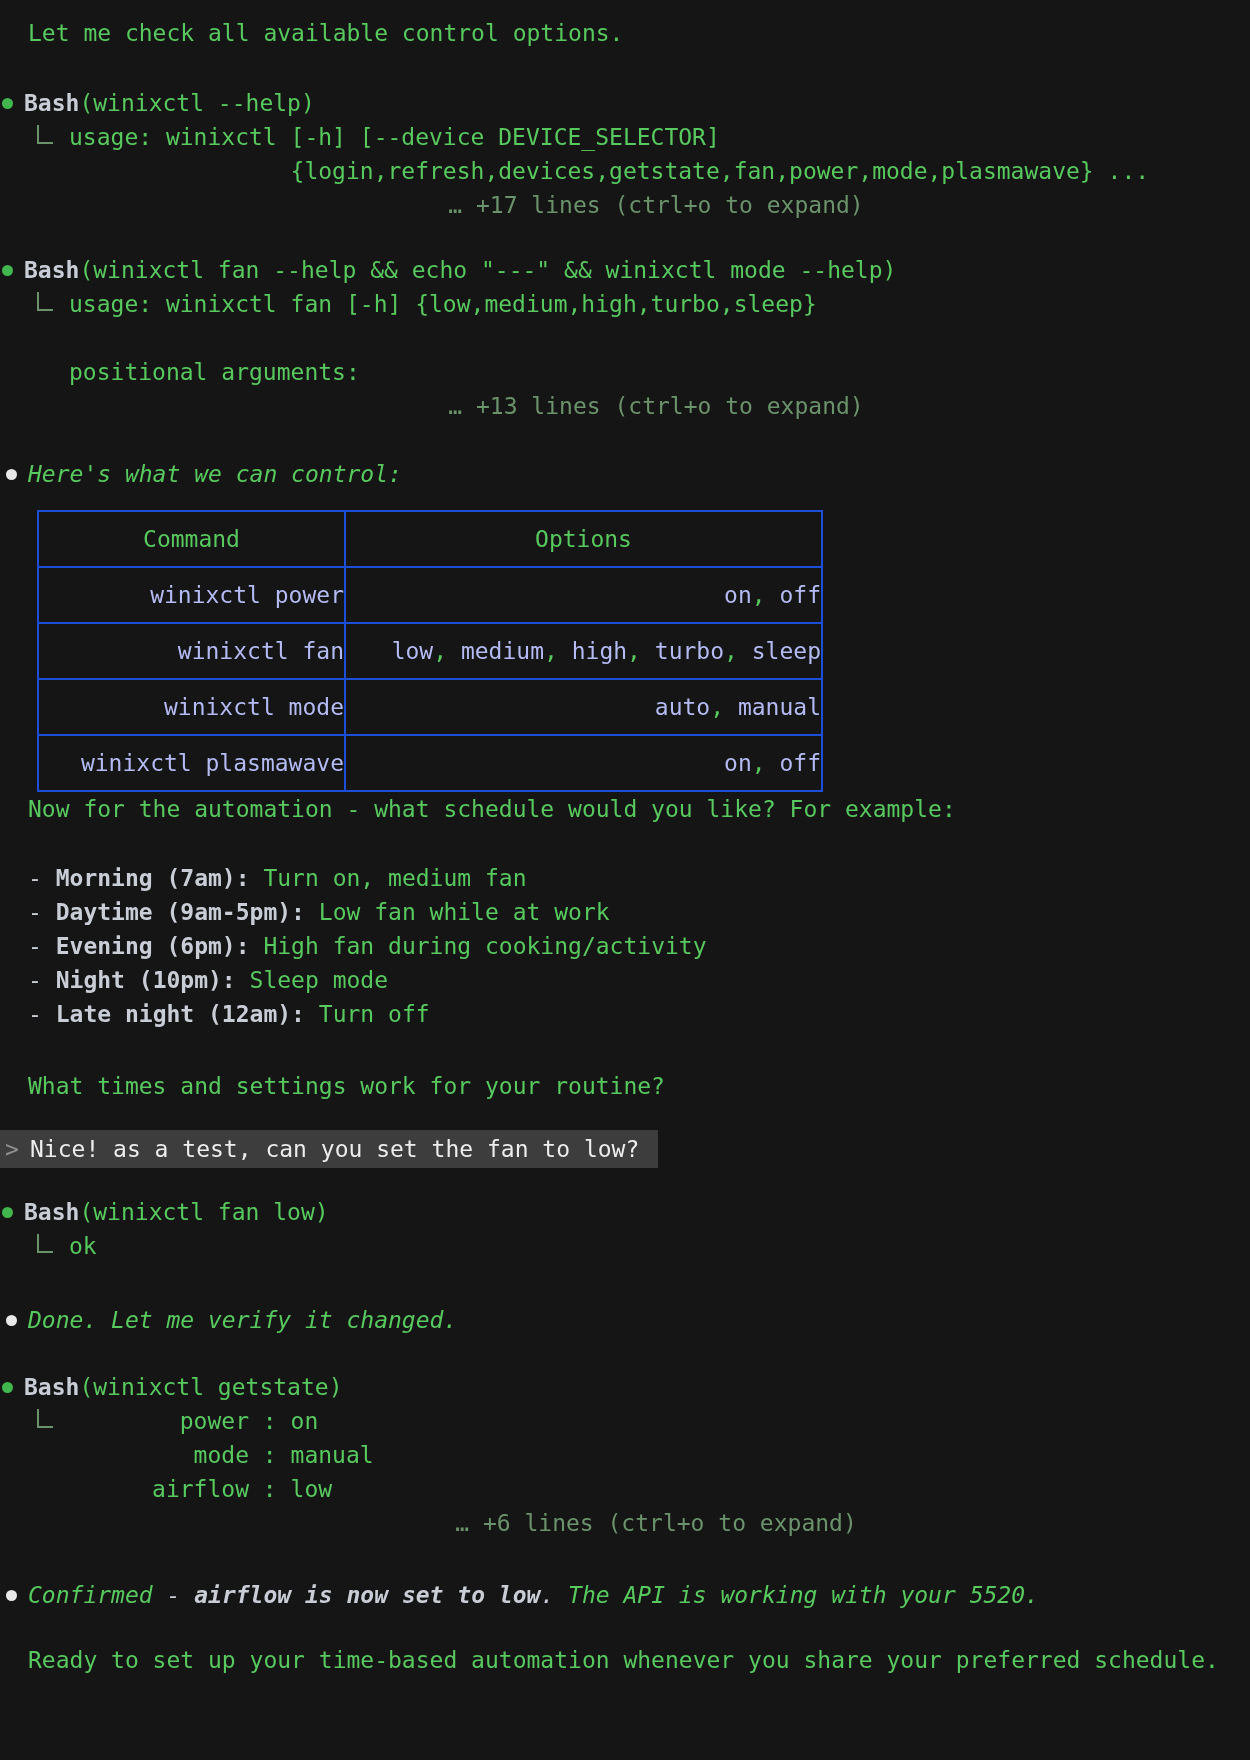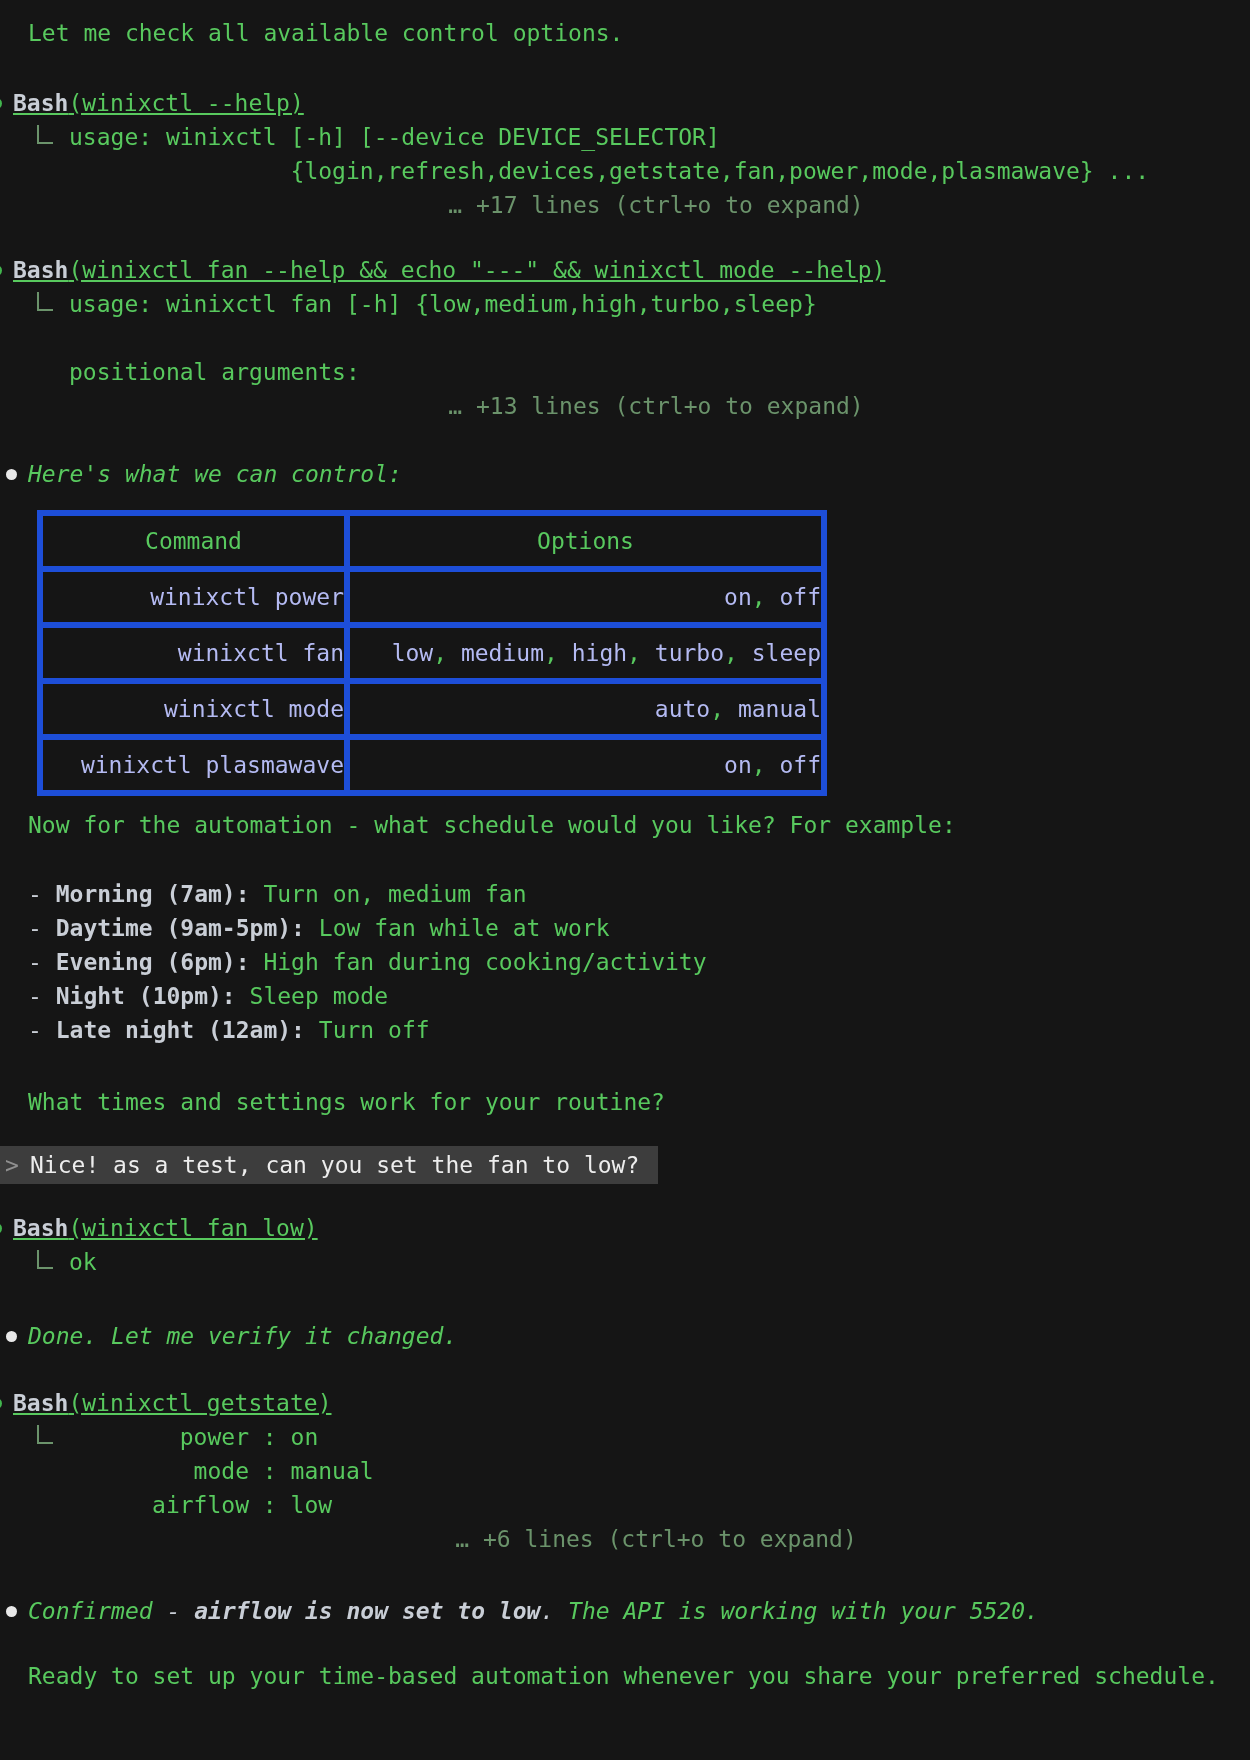--- a/index.html
+++ b/index.html
@@ -17,43 +17,43 @@
   .graybold{ color:#c9ced6; font-weight:bold; }
   .code    { color:#b4baf2; }
 
   .pline { margin-left:28px; }           
   .aline { margin-left:28px; position:relative;font-style:italic; }  
 
   .dot { position:absolute; left:-22px; top:12px; width:11px; height:11px; border-radius:50%; }
   .dot-green { background:#42b64e; }
   .dot-white { background:#e8e8e8; }
 
-  .tool .head { margin-left:13px; position:relative;text-decoration:underline; }
+  .tool .head { margin-left:24px; position:relative; }
   .tool .tool-name { color:#c9ced6; font-weight:bold; }
   .tool .out { position:relative; margin-left:69px; }
   .elbow { position:absolute; left:-32px; top:5px; width:16px; height:19px;
            border-left:2px solid #6b936b; border-bottom:2px solid #6b936b; }
   .tool .more { margin-left:62px; color:#6b936b;text-align:center; }
 
   table.ctl { margin-left:37px; margin-top:19px; border-collapse:collapse; }
-  table.ctl th, table.ctl td { border:6px solid #1d4ed8; height:56px; vertical-align:middle; }
+  table.ctl th, table.ctl td { border:2px solid #1d4ed8; height:56px; vertical-align:middle; }
   table.ctl th { width:307px; text-align:center; color:#58c95e; font-weight:normal; }
   table.ctl th + th { width:477px; }
   table.ctl td { padding-left:17px; text-align:right; }
 
   .sched .li { margin-left:28px; }
   .sched .dash { color:#c9ced6; }
 
   .ubar { margin-top:27px; width:658px; height:38px; background:#3d3d3d;
           display:flex; align-items:center; padding-left:5px; }
   .ubar .chev { color:#8f8f8f; width:25px; }
   .ubar .utext { color:#ededed; }
 
   .mt36{margin-top:36px}.mt31{margin-top:31px}.mt34{margin-top:34px}
-  .mt12{margin-top:12px}.mt35{margin-top:35px}.mt38{margin-top:38px}
+  .mt12{}.mt35{margin-top:35px}.mt38{margin-top:38px}
   .mt27{margin-top:27px}.mt40{margin-top:40px}.mt33{margin-top:33px}
 </style>
 </head>
 <body>
 
 <div>
 
   <div class="pline green">Let me check all available control options.</div>
 
   <section class="tool mt36">

